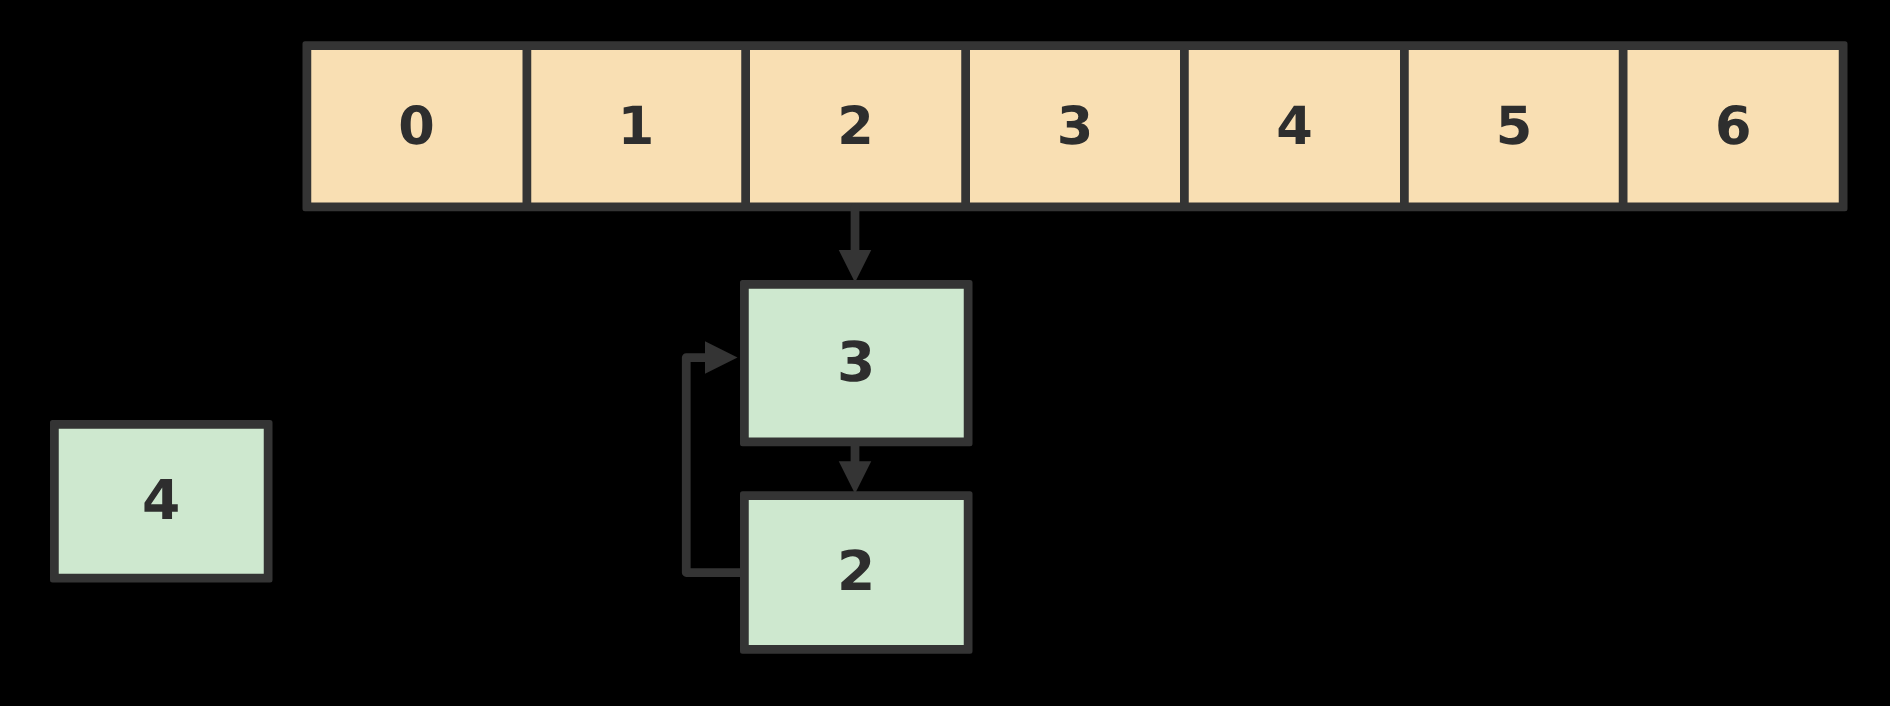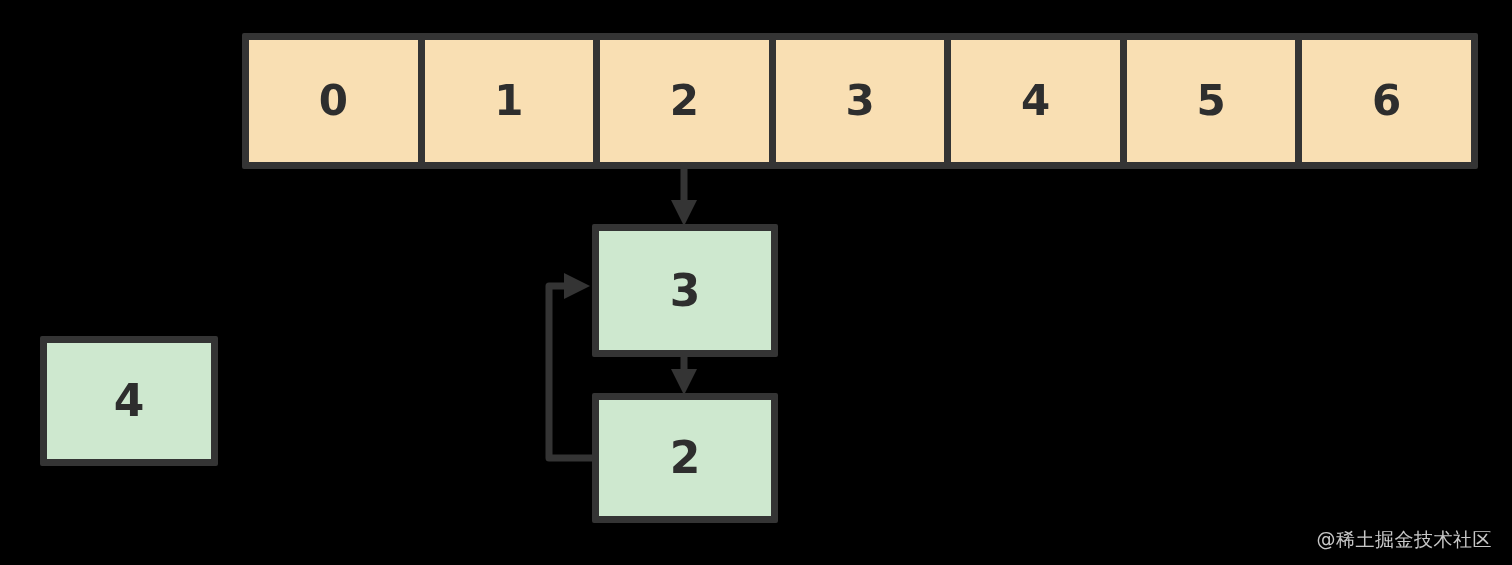--- a/index.html
+++ b/index.html
@@ -140,15 +140,14 @@
     <span class="digit">3</span>
   </div>
   <div class="node node-2">
     <span class="digit">2</span>
   </div>
 
   <div class="node node-4">
     <span class="digit">4</span>
   </div>
 
-  <div class="watermark">@稀土掘金技术社区</div>
 
 </div>
 
 </body></html>

